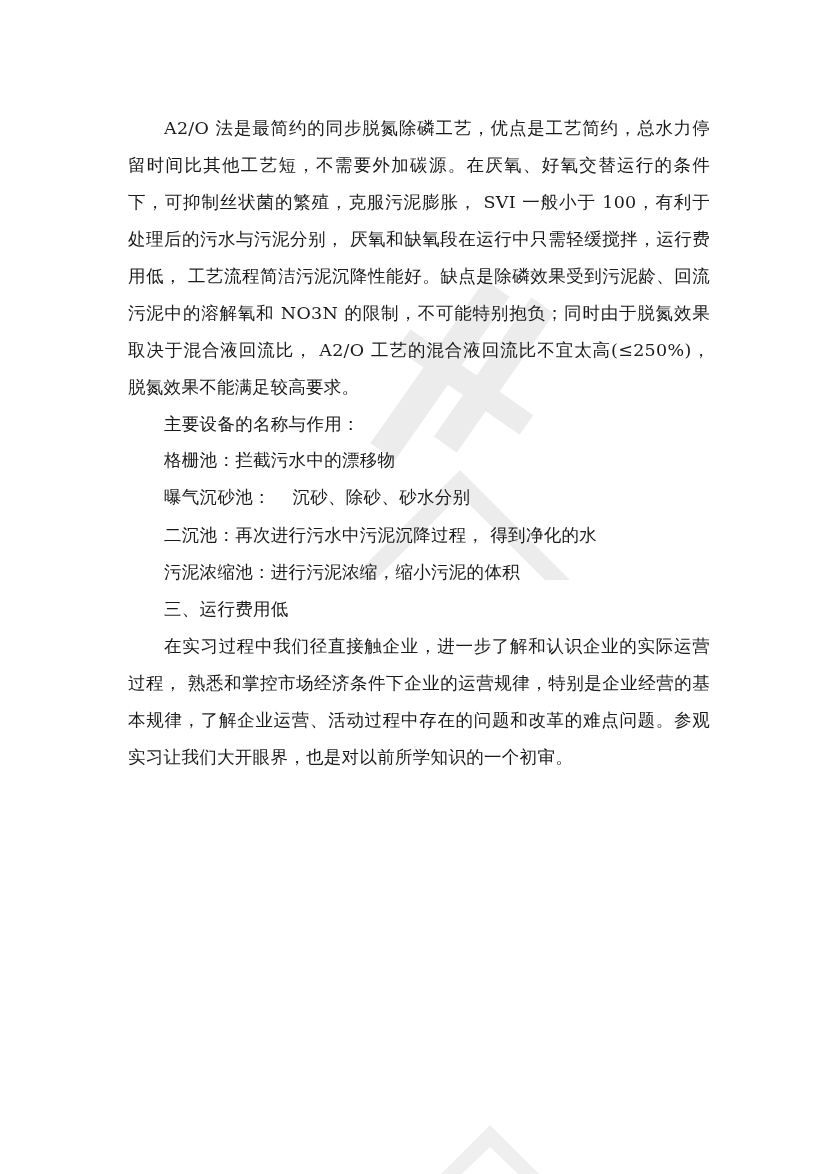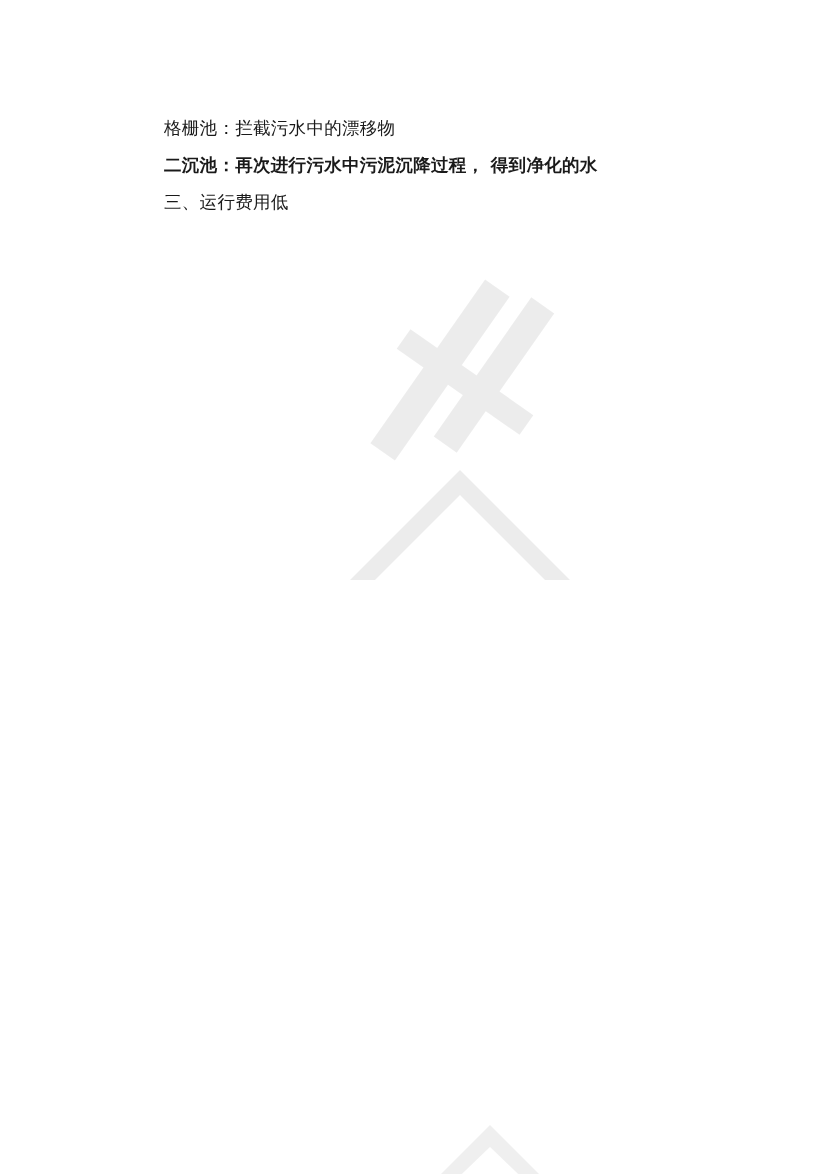--- a/index.html
+++ b/index.html
@@ -31,22 +31,22 @@
     font-size: 17.5px;
     line-height: 37px;
     letter-spacing: 0.3px;
   }
   .para {
     margin: 0;
     text-align: justify;
     text-align-last: left;
   }
   .indent { text-indent: 36px; }
-  .item-indent { text-indent: 36px; font-weight: bold; }
-  .item-noindent { text-indent: 36px; }
+  .item-indent { text-indent: 36px; }
+  .item-noindent { text-indent: 36px; font-family: Liberation Mono, monospace; }
   .watermark {
     position: absolute;
     left: 330px;
     top: 250px;
     width: 260px;
     height: 340px;
     pointer-events: none;
     opacity: 0.07;
   }
   .watermark2 {
@@ -71,25 +71,30 @@
       <rect x="150" y="40" width="28" height="170" transform="rotate(35 164 125)"></rect>
       <rect x="60" y="120" width="150" height="24" transform="rotate(35 135 132)"></rect>
     </g>
   </svg>
 
   <svg class="watermark2" viewBox="0 0 140 80">
     <polygon fill="#000" points="0,80 70,10 140,80 120,80 70,32 20,80"></polygon>
   </svg>
 
   <div class="content">
+    <p class="para indent">A2/O 法是最简约的同步脱氮除磷工艺，优点是工艺简约，总水力停留时间比其他工艺短，不需要外加碳源。在厌氧、好氧交替运行的条件下，可抑制丝状菌的繁殖，克服污泥膨胀， SVI 一般小于 100，有利于处理后的污水与污泥分别， 厌氧和缺氧段在运行中只需轻缓搅拌，运行费用低， 工艺流程简洁污泥沉降性能好。缺点是除磷效果受到污泥龄、回流污泥中的溶解氧和 NO3N 的限制，不可能特别抱负；同时由于脱氮效果取决于混合液回流比， A2/O 工艺的混合液回流比不宜太高(≤250%)，脱氮效果不能满足较高要求。</p>
+    <p class="para indent">主要设备的名称与作用：</p>
 
     <p class="para item-noindent"><span>格栅池</span><span>：</span><span>拦截污水中的漂移物</span></p>
 
+    <p class="para item-noindent"><span>曝气沉砂池</span><span style="white-space:pre">：  </span><span>沉砂、除砂、砂水分别</span></p>
 
 
 
     <p class="para item-indent"><span>二沉池</span><span>：</span><span>再次进行污水中污泥沉降过程， 得到净化的水</span></p>
 
+    <p class="para item-indent"><span>污泥浓缩池</span><span>：</span><span>进行污泥浓缩，缩小污泥的体积</span></p>
 
 
     <p class="para indent">三、运行费用低</p>
+    <p class="para indent">在实习过程中我们径直接触企业，进一步了解和认识企业的实际运营过程， 熟悉和掌控市场经济条件下企业的运营规律，特别是企业经营的基本规律，了解企业运营、活动过程中存在的问题和改革的难点问题。参观实习让我们大开眼界，也是对以前所学知识的一个初审。</p>
   </div>
 </div>
 
 </body></html>

